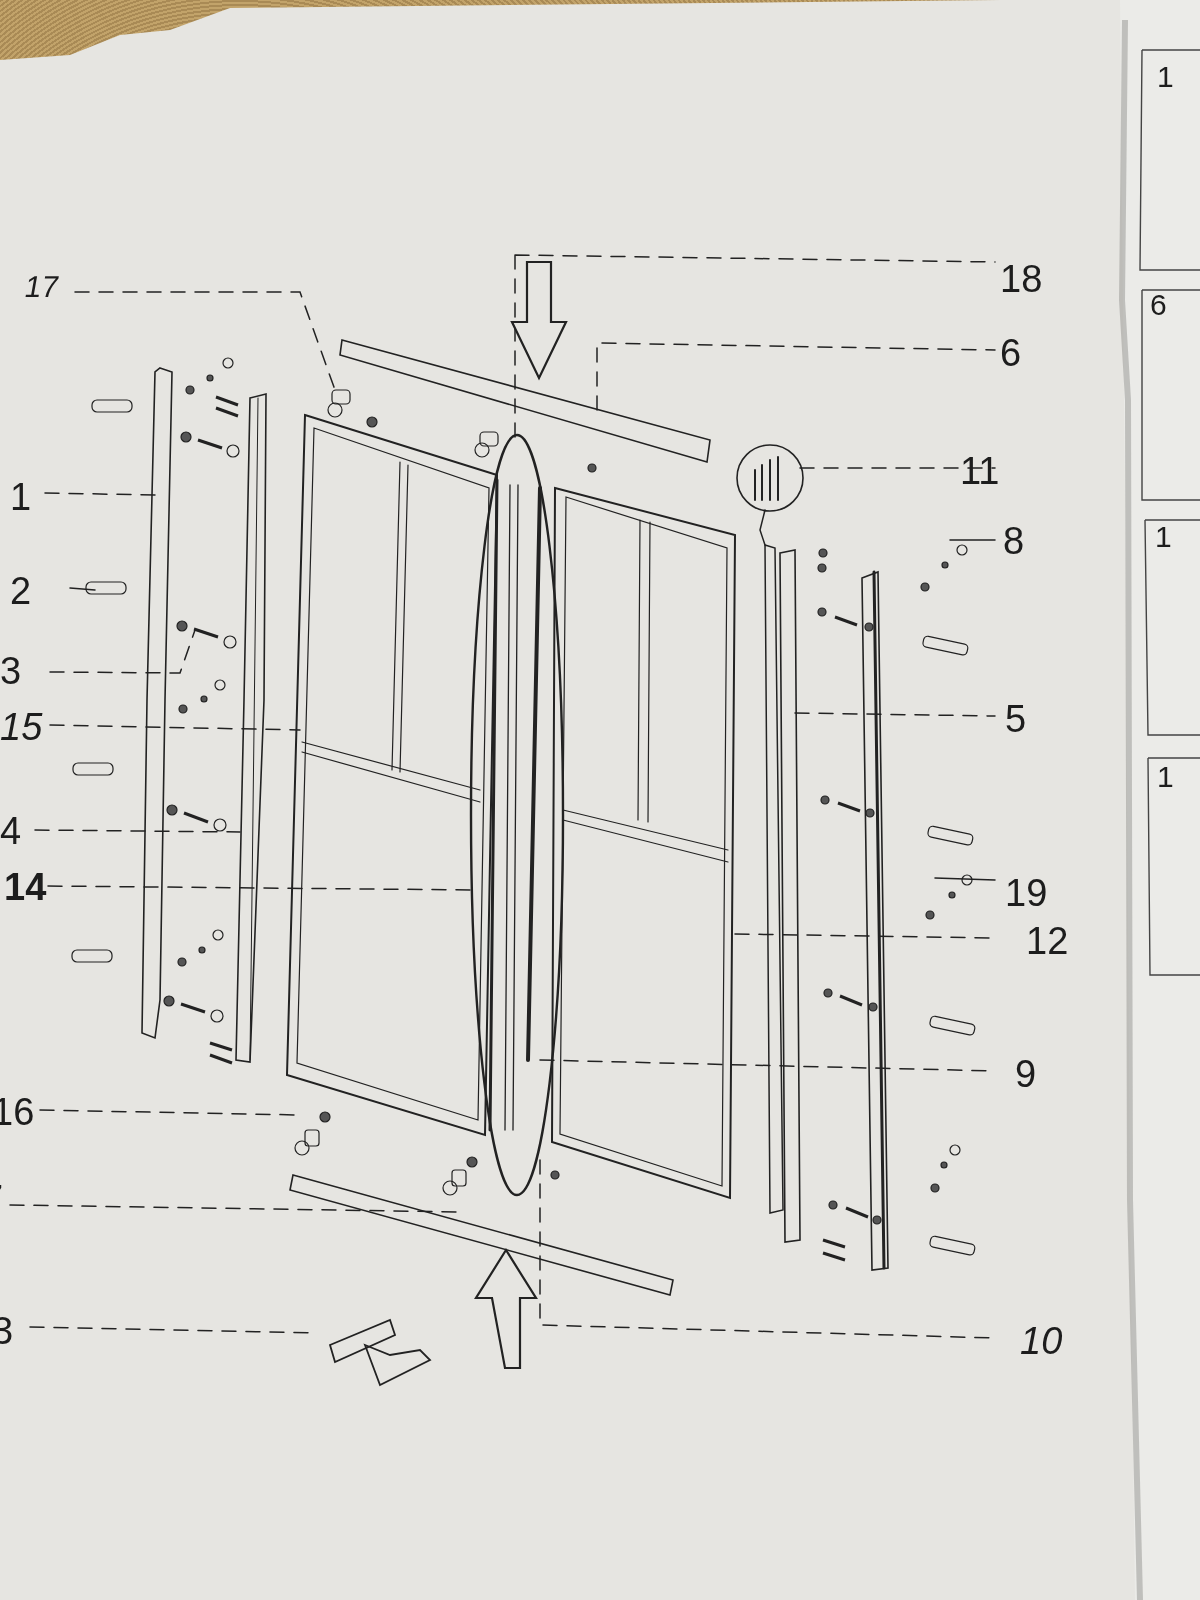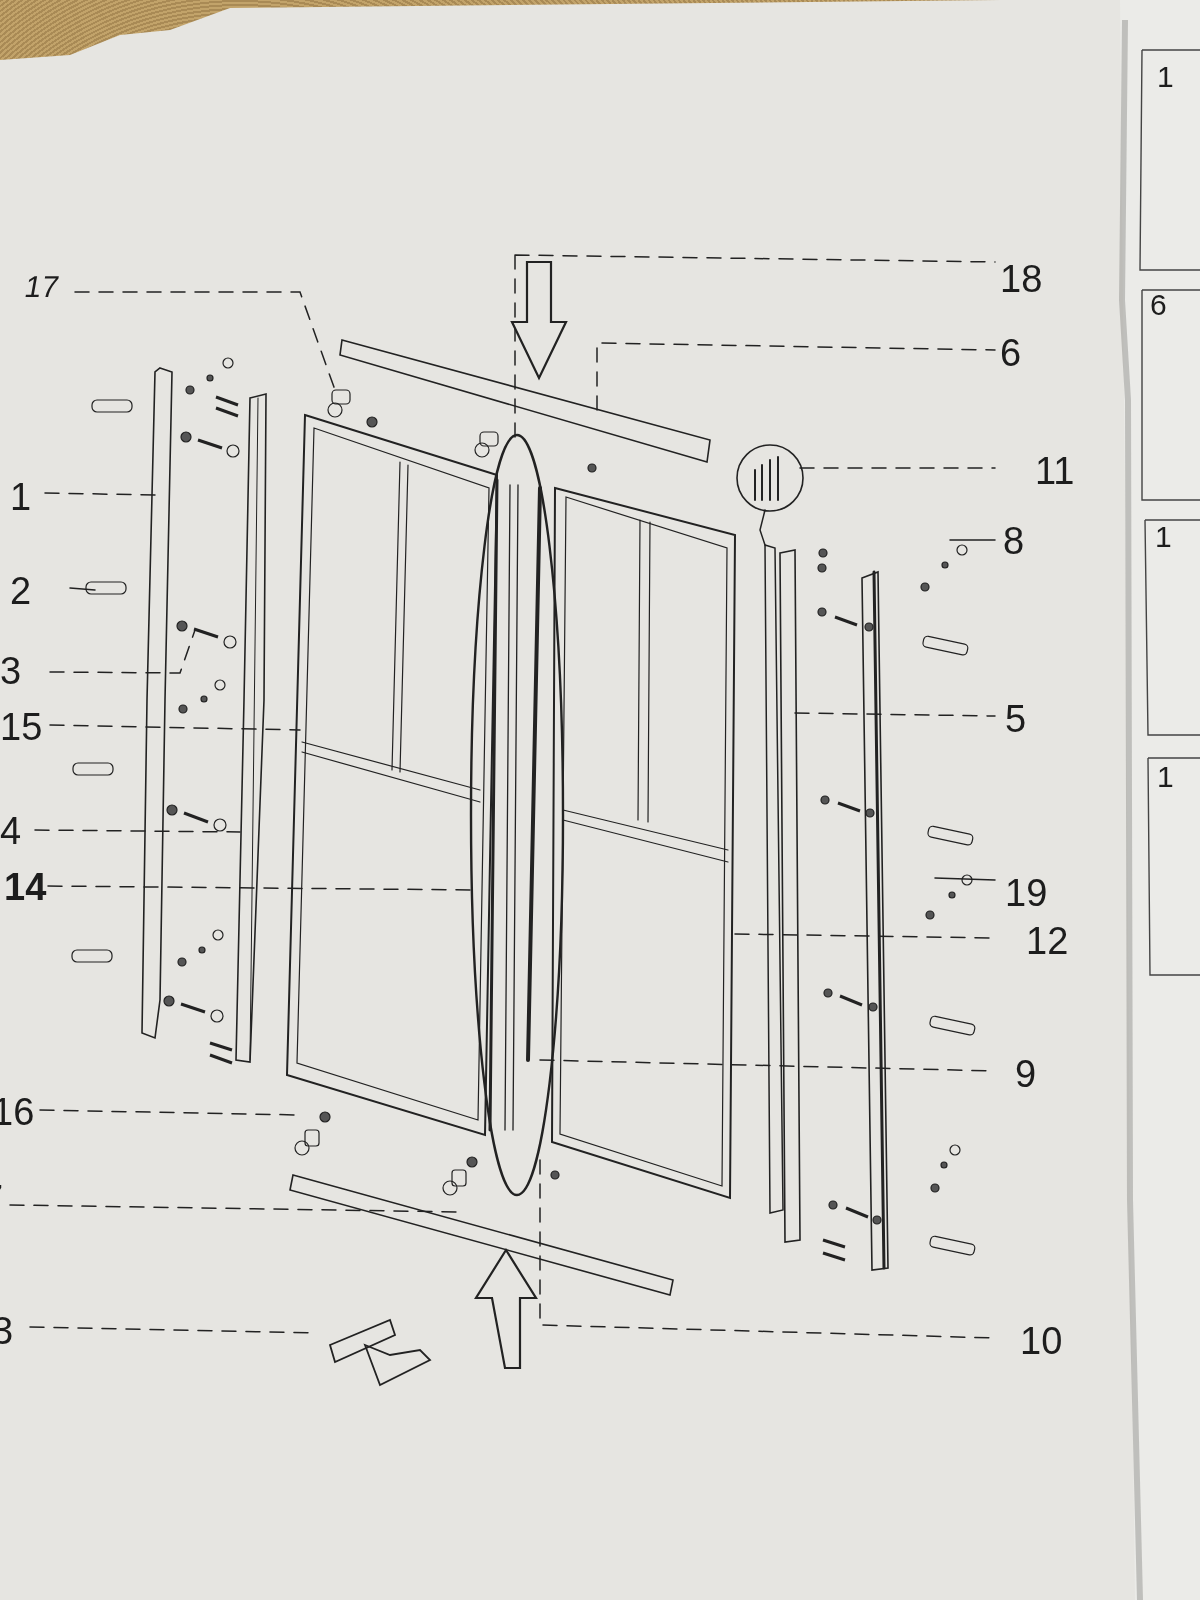--- a/index.html
+++ b/index.html
@@ -166,33 +166,33 @@
     <circle cx="555" cy="1175" r="4"></circle>
 
     <path d="M330,1345 L390,1320 L395,1335 L335,1362 Z" fill="none" stroke-width="1.8"></path>
     <path d="M365,1345 L380,1385 L430,1360 L420,1350 L390,1355 Z" fill="none" stroke-width="1.8"></path>
   </g>
 </svg>
 
 <div class="label" style="left:25px;top:272px;font-size:30px;transform:skewX(-10deg);">17</div>
 <div class="label" style="left:1000px;top:248px;margin-top:12px;">18</div>
 <div class="label" style="left:1000px;top:334px;">6</div>
-<div class="label" style="left:1035px;top:452px;">11</div>
+<div class="label" style="left:960px;top:452px;">11</div>
 <div class="label" style="left:1003px;top:522px;">8</div>
 <div class="label" style="left:10px;top:478px;">1</div>
 <div class="label" style="left:10px;top:572px;">2</div>
 <div class="label" style="left:0px;top:652px;">3</div>
-<div class="label" style="left:0px;top:708px;">15</div>
+<div class="label" style="left:0px;top:708px;font-style:italic;">15</div>
 <div class="label" style="left:1005px;top:700px;">5</div>
 <div class="label" style="left:0px;top:812px;">4</div>
 <div class="label" style="left:4px;top:868px;font-weight:bold;">14</div>
 <div class="label" style="left:1005px;top:865px;margin-top:9px;">19</div>
 <div class="label" style="left:1005px;top:922px;margin-left:21px;">12</div>
 <div class="label" style="left:1015px;top:1055px;">9</div>
 <div class="label" style="left:-8px;top:1093px;">16</div>
 <div class="label" style="left:-18px;top:1180px;">7</div>
 <div class="label" style="left:-8px;top:1312px;">3</div>
-<div class="label" style="left:1020px;top:1322px;">10</div>
+<div class="label" style="left:1020px;top:1322px;font-style:italic;">10</div>
 
 <div class="sidebox-num" style="left:1157px;top:62px;">1</div>
 <div class="sidebox-num" style="left:1150px;top:290px;">6</div>
 <div class="sidebox-num" style="left:1155px;top:522px;">1</div>
 <div class="sidebox-num" style="left:1157px;top:762px;">1</div>
 
 </body></html>

